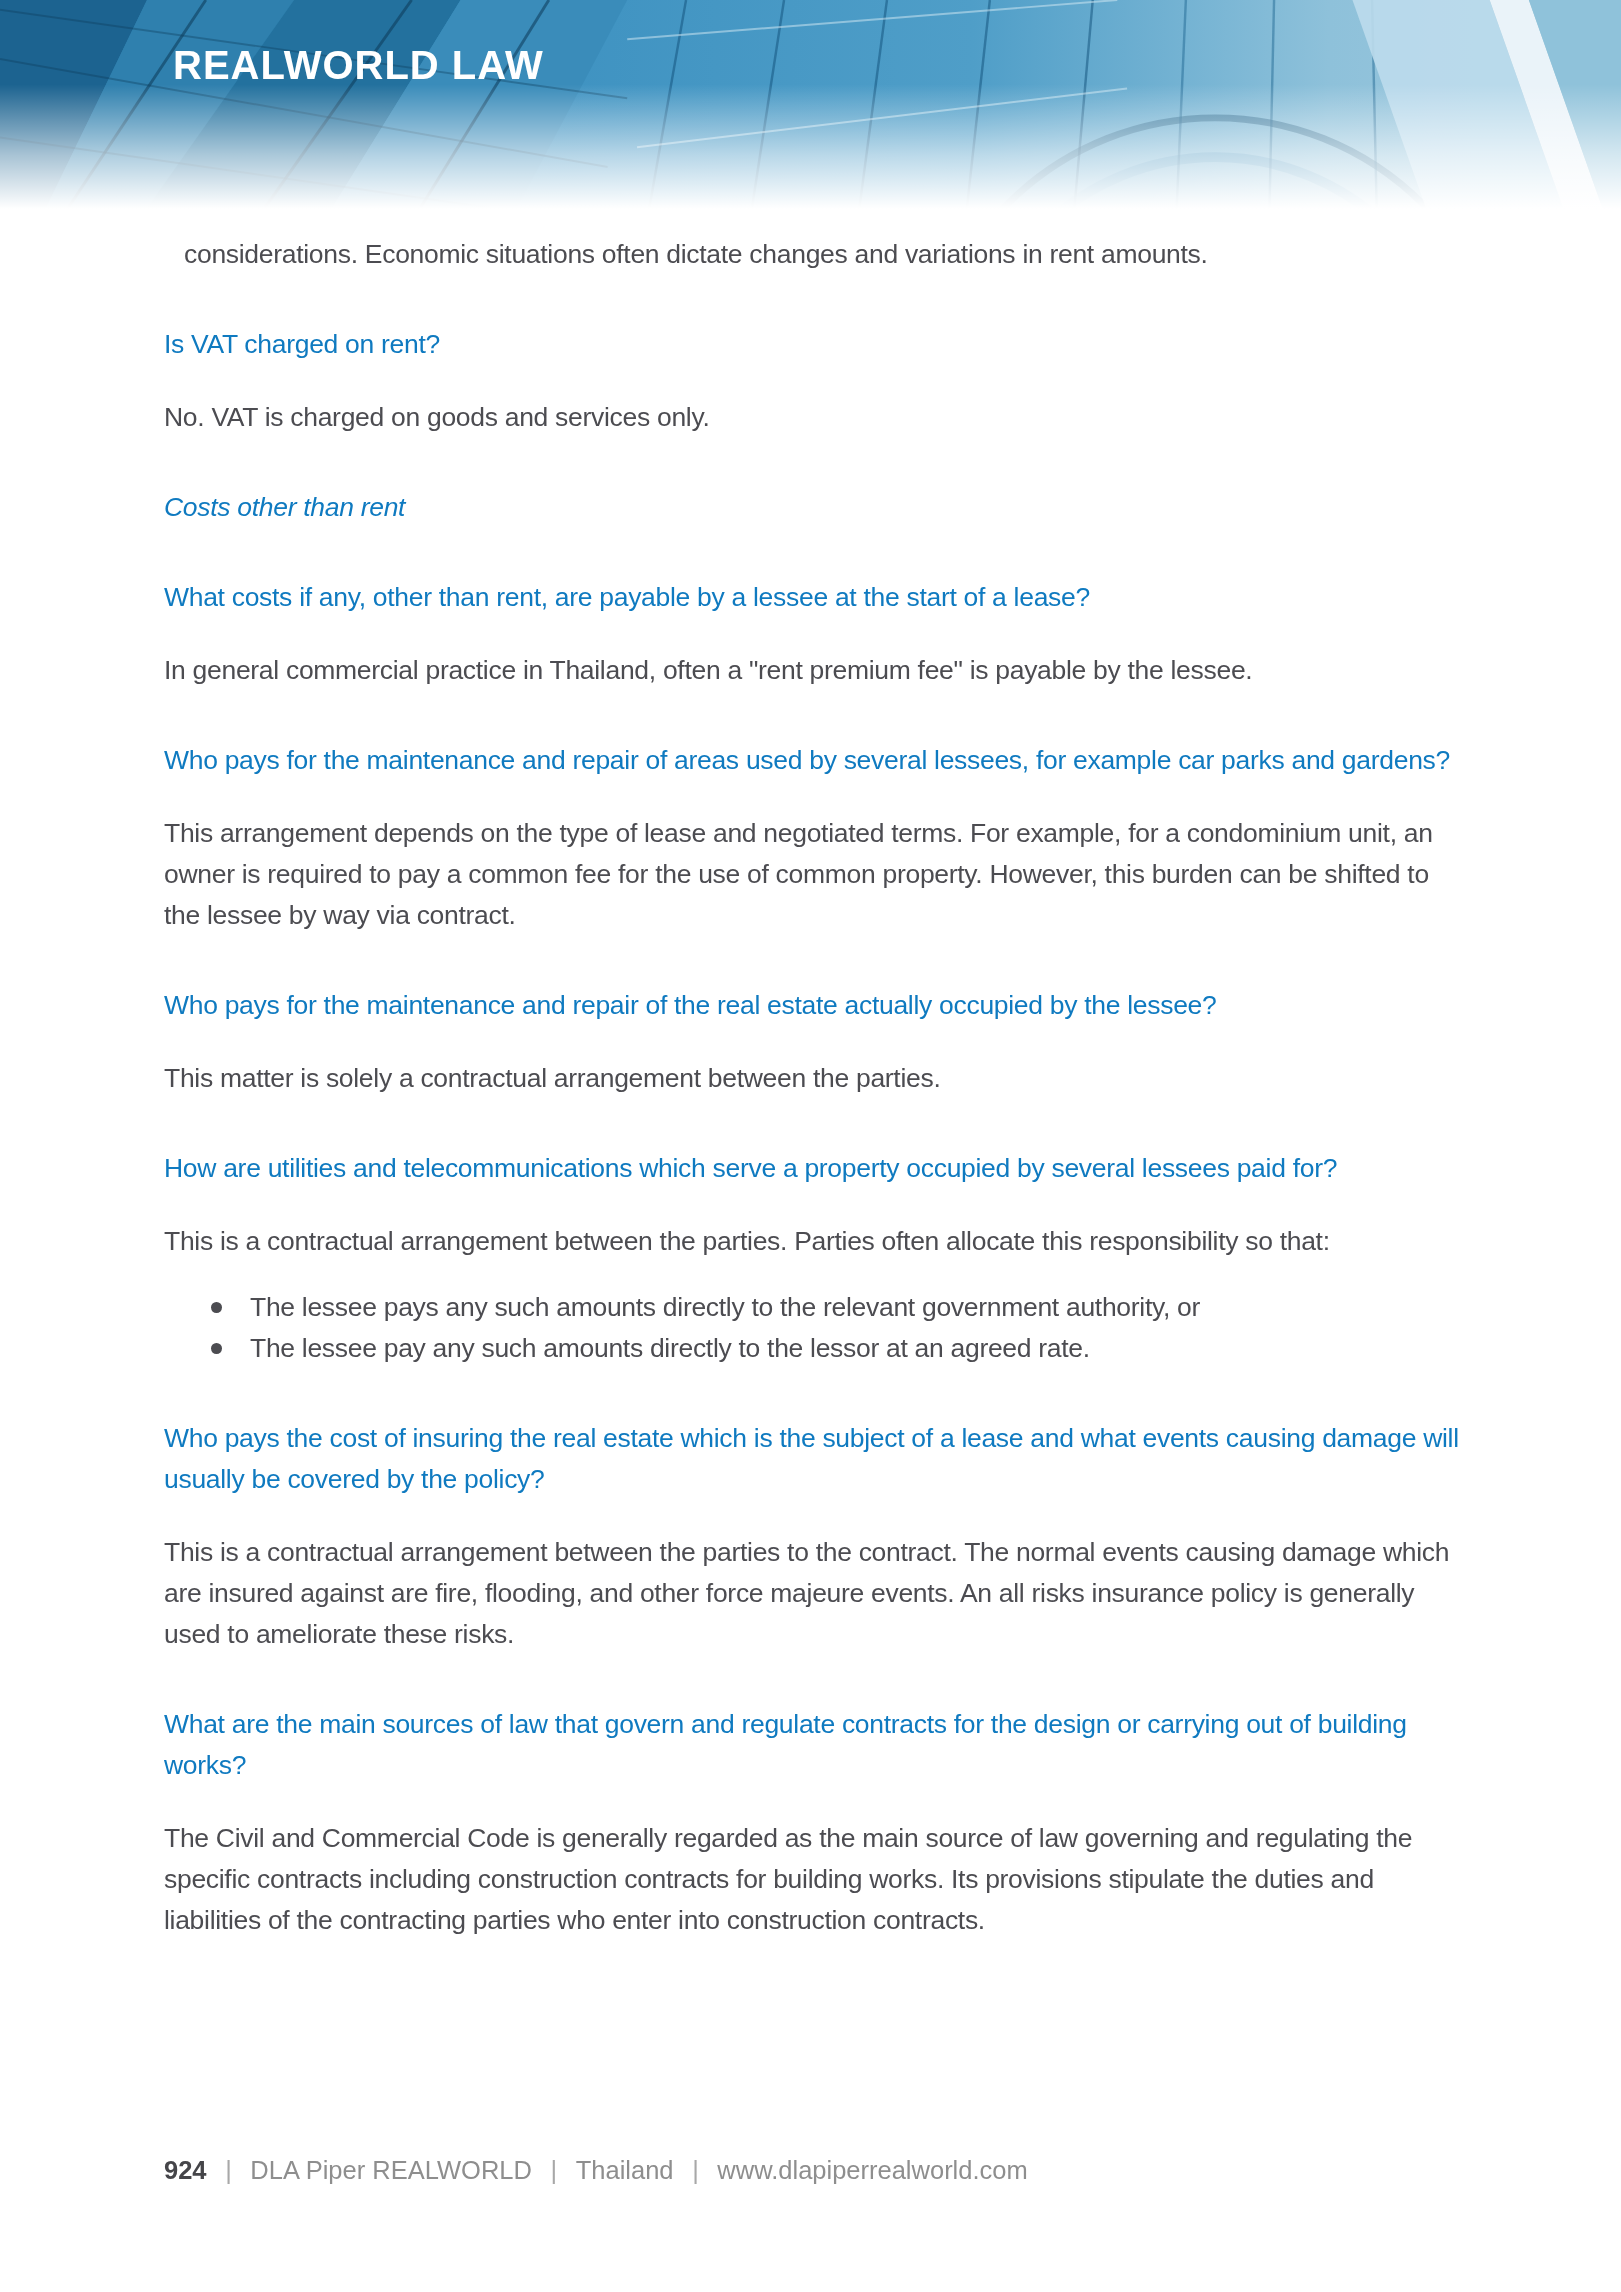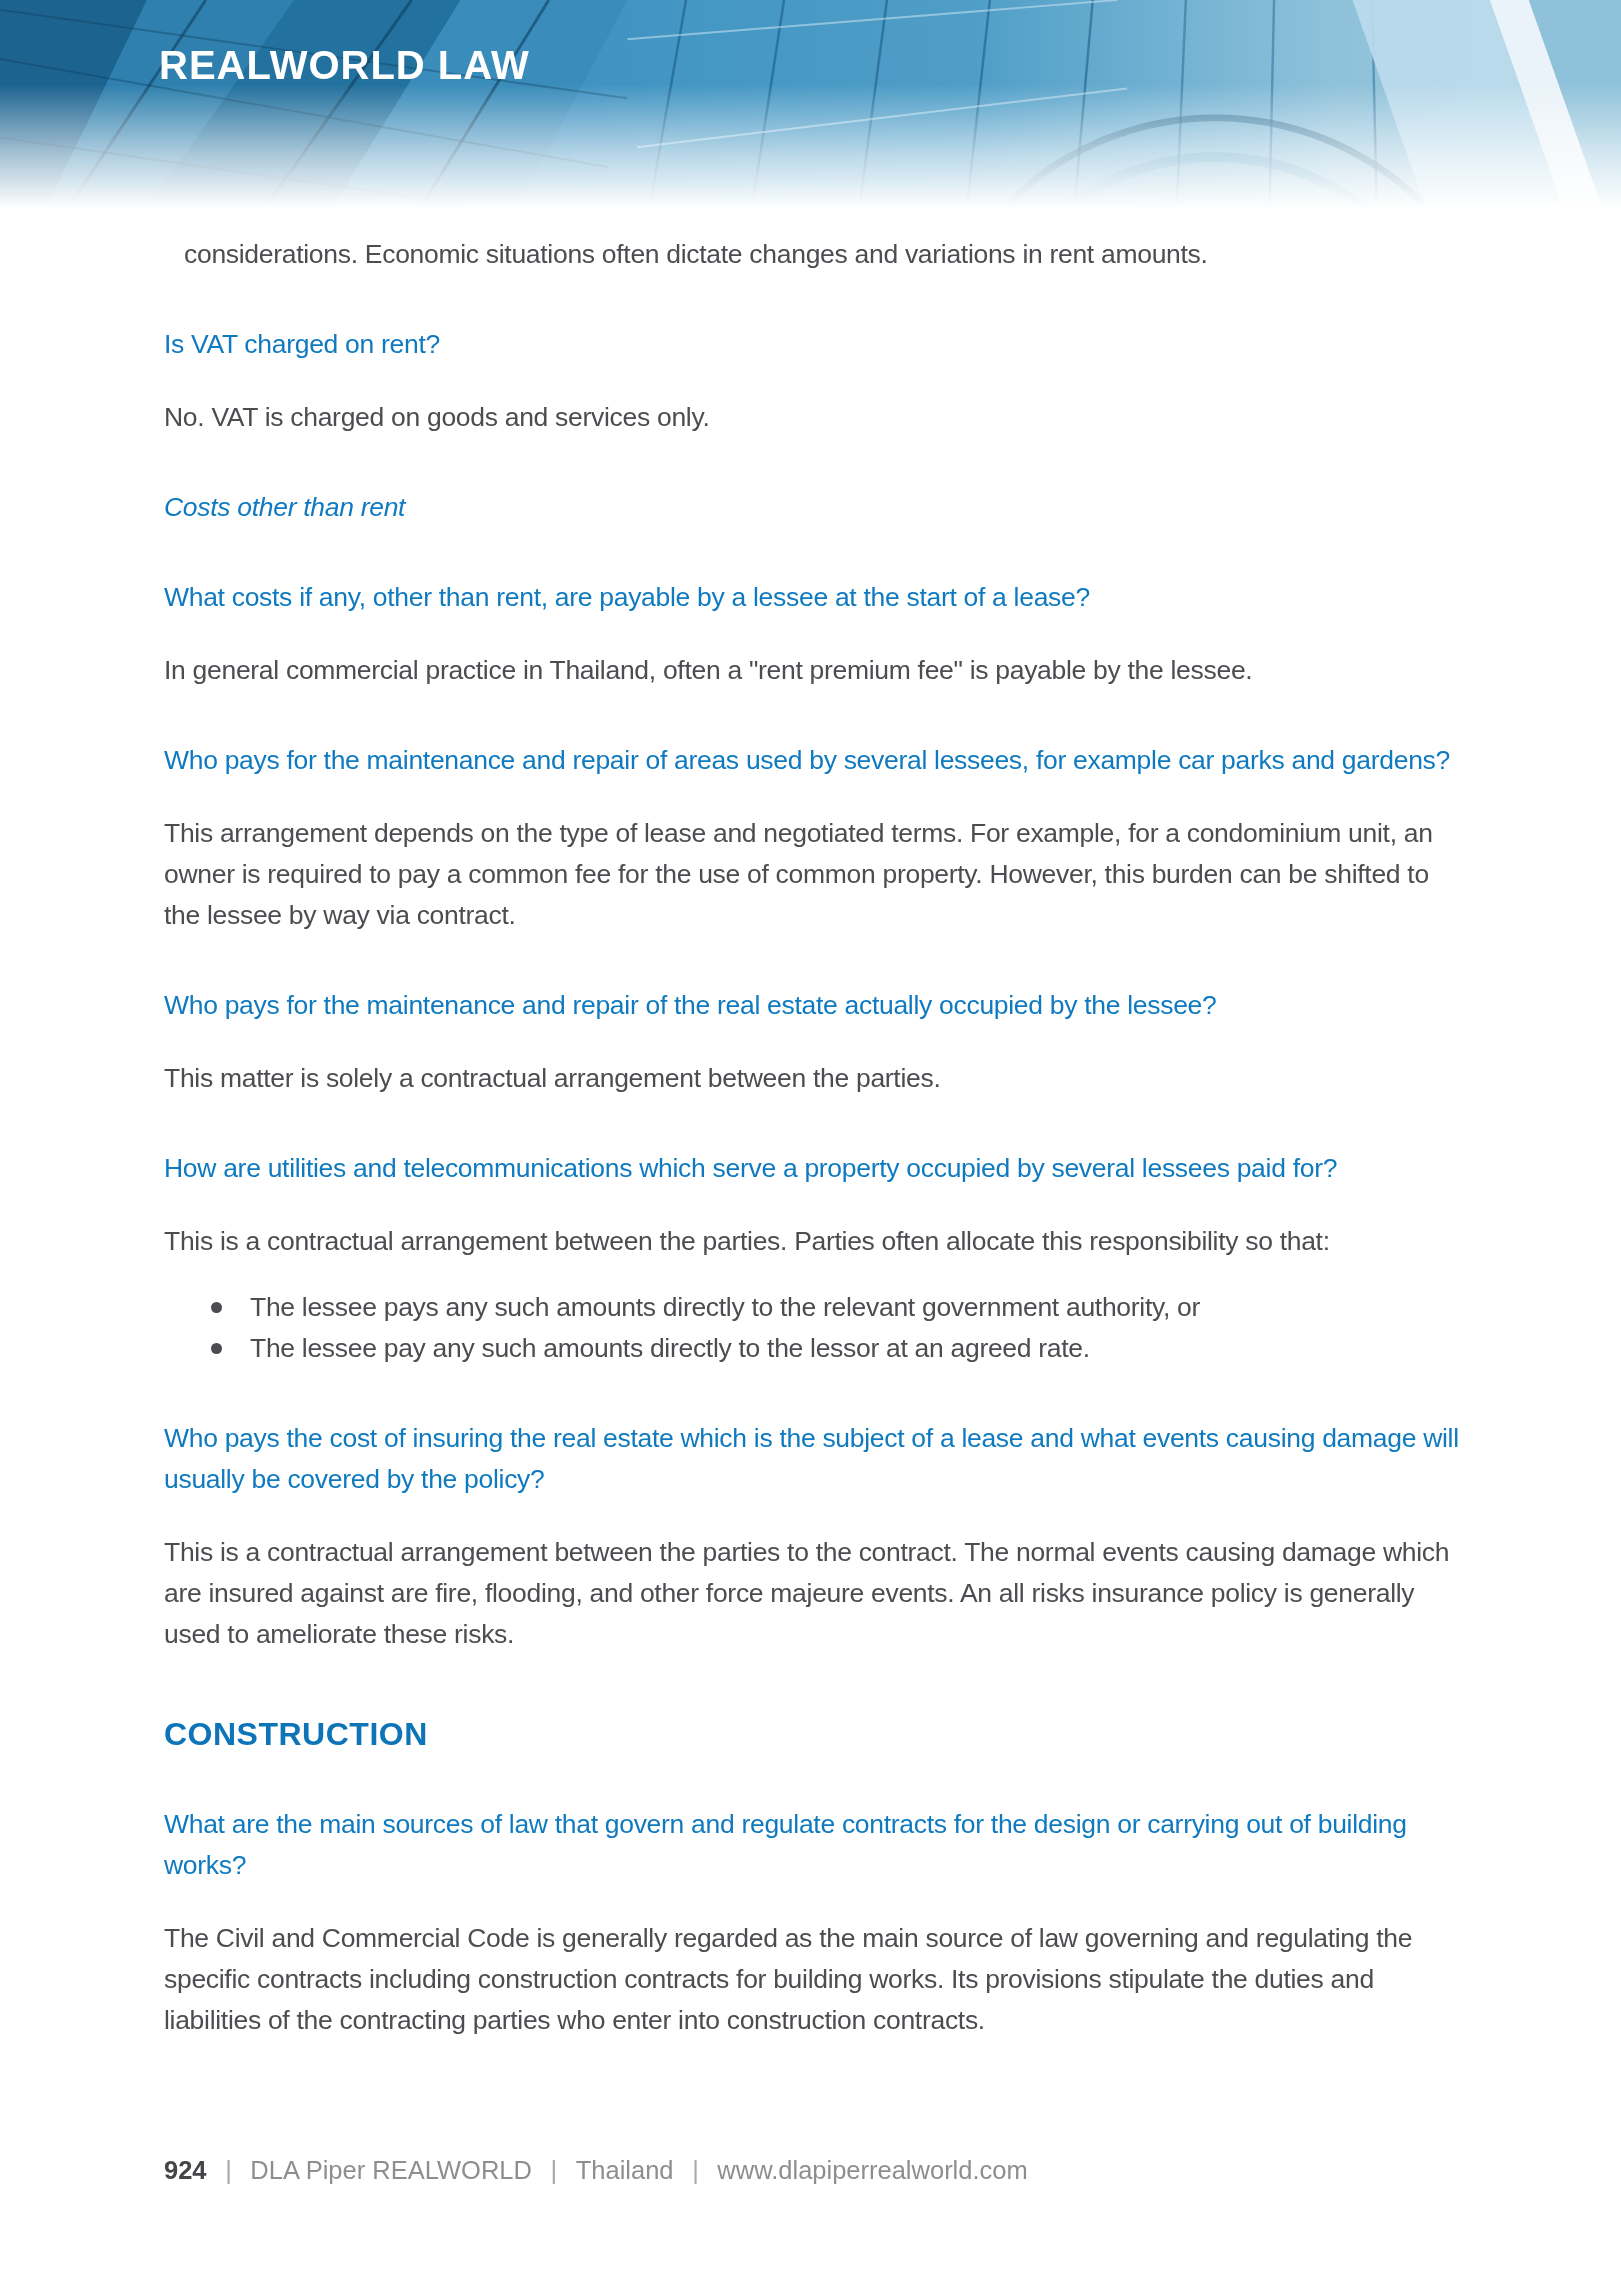--- a/index.html
+++ b/index.html
@@ -14,21 +14,21 @@
   
   .banner {
     position: relative;
     width: 1621px;
     height: 222px;
     overflow: hidden;
   }
   .banner svg { position: absolute; left: 0; top: 0; display: block; }
   .brand-title {
     position: absolute;
-    left: 159px;
+    left: 173px;
     top: 43px;
     font-size: 40px;
     font-weight: 700;
     letter-spacing: 1px;
     color: #ffffff;
   }
   
   .content {
     margin: 0 157px 0 164px;
     color: #4c4c51;
@@ -177,21 +177,20 @@
     <p class="paragraph">This is a contractual arrangement between the parties. Parties often allocate this responsibility so that:</p>
 
     <ul class="bullet-list">
       <li>The lessee pays any such amounts directly to the relevant government authority, or</li>
       <li>The lessee pay any such amounts directly to the lessor at an agreed rate.</li>
     </ul>
 
     <p class="question">Who pays the cost of insuring the real estate which is the subject of a lease and what events causing damage will usually be covered by the policy?</p>
     <p class="paragraph">This is a contractual arrangement between the parties to the contract. The normal events causing damage which are insured against are fire, flooding, and other force majeure events. An all risks insurance policy is generally used to ameliorate these risks.</p>
 
-    <p class="section-heading">CONSTRUCTION</p>
 
 
     <p class="question">What are the main sources of law that govern and regulate contracts for the design or carrying out of building works?</p>
     <p class="paragraph">The Civil and Commercial Code is generally regarded as the main source of law governing and regulating the specific contracts including construction contracts for building works. Its provisions stipulate the duties and liabilities of the contracting parties who enter into construction contracts.</p>
 
   </div>
 
   <div class="footer">
     <span class="page-num">924</span>
     <span class="sep">|</span>

